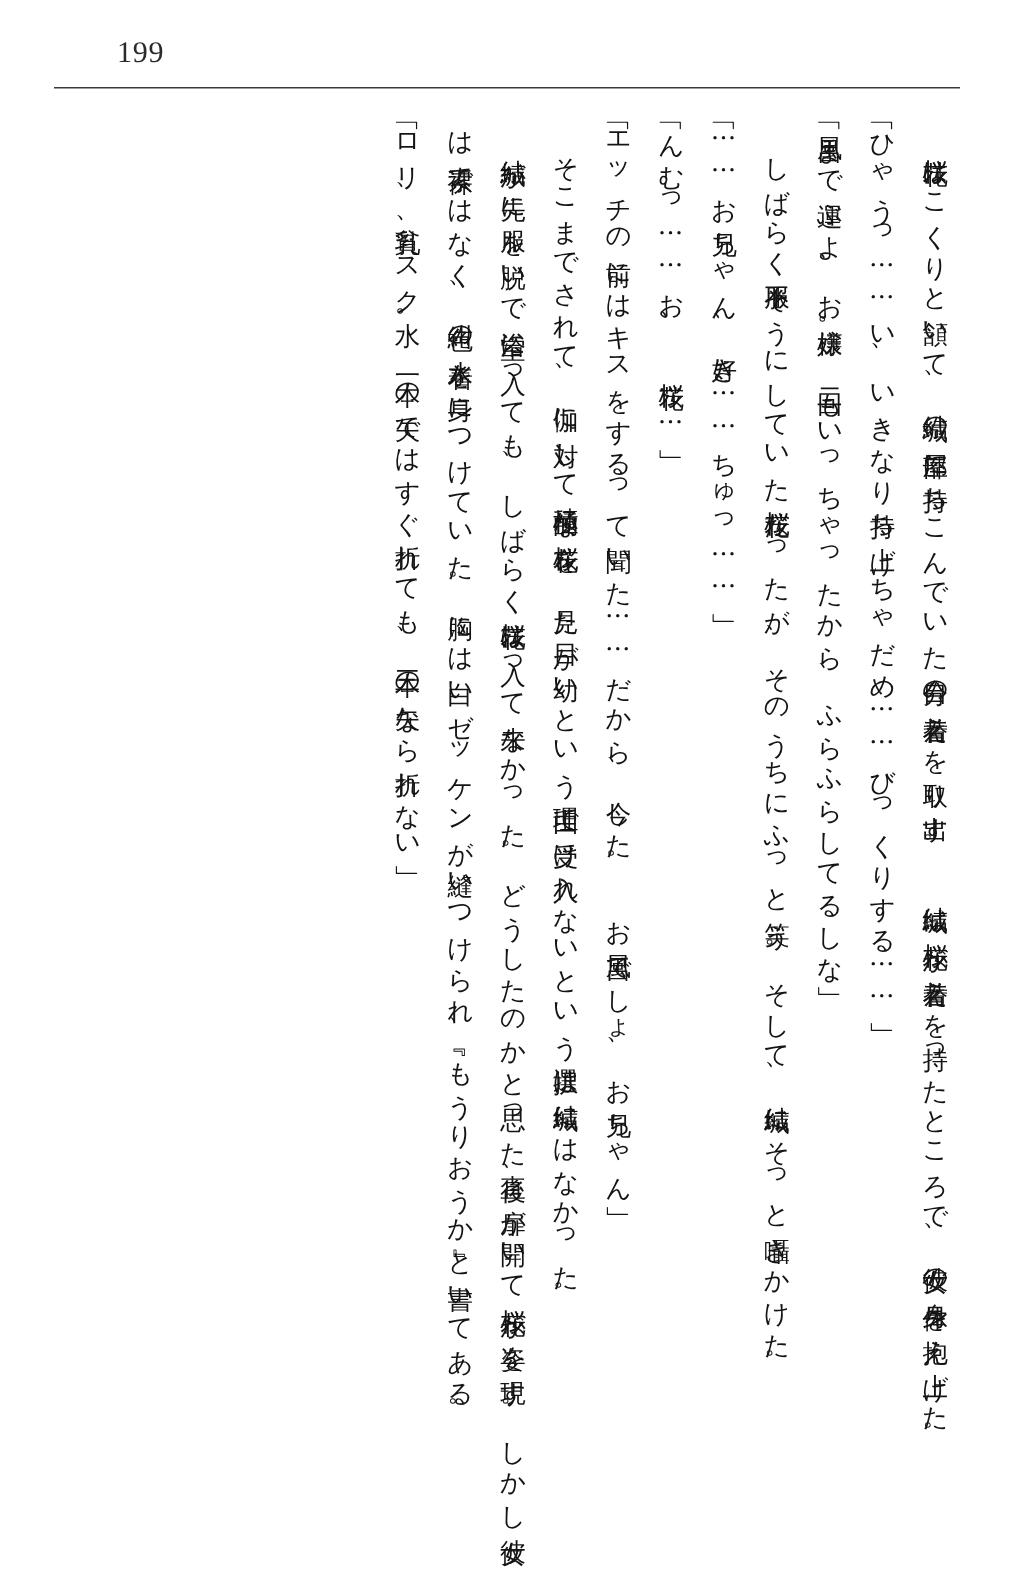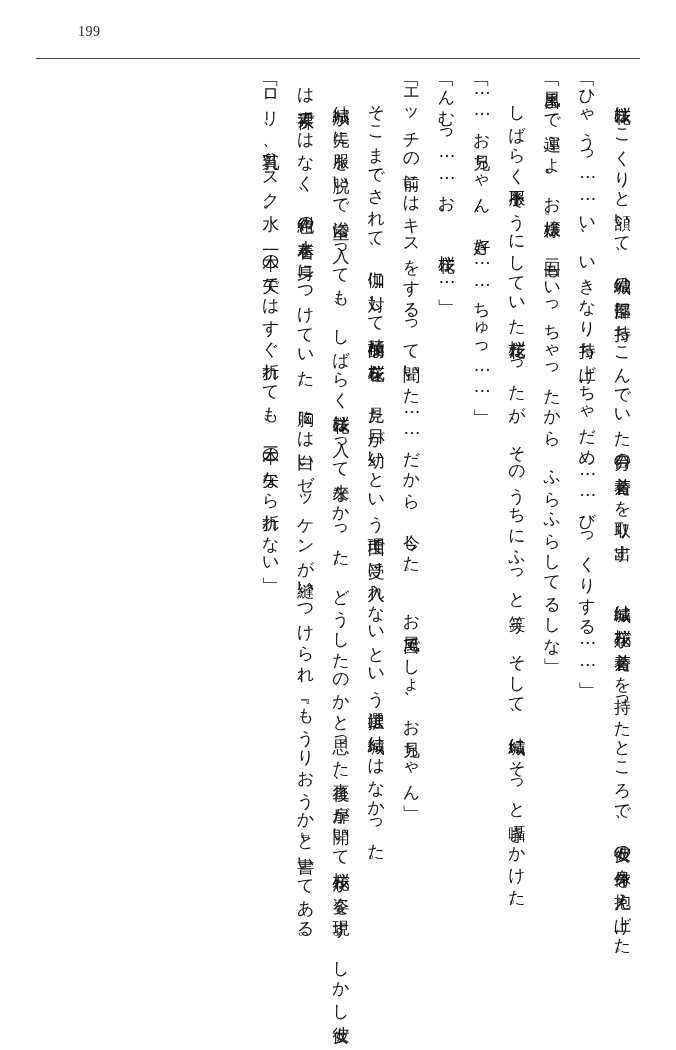--- a/index.html
+++ b/index.html
@@ -18,21 +18,21 @@
     position: relative;
     width: 676px;
     height: 1050px;
     box-sizing: border-box;
     background: #fff;
   }
   .page-number {
     position: absolute;
     top: 24px;
     left: 78px;
-    font-size: 14px;
+    font-size: 20px;
     font-family: "Liberation Serif", "DejaVu Serif", serif;
     color: #2b2b2b;
     letter-spacing: 0.5px;
   }
   .rule {
     position: absolute;
     top: 58px;
     left: 36px;
     width: 604px;
     height: 1px;

